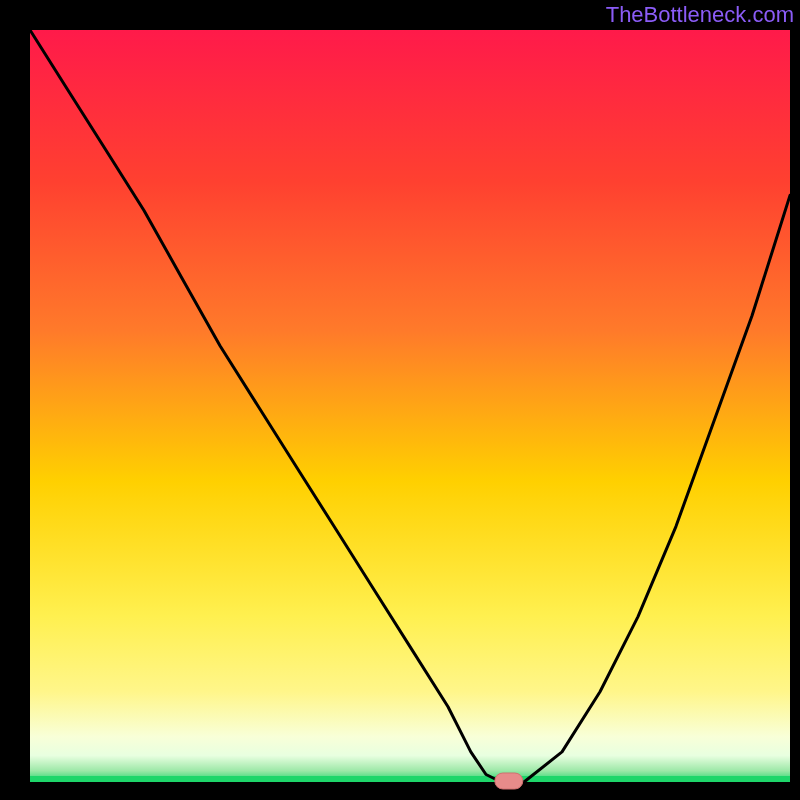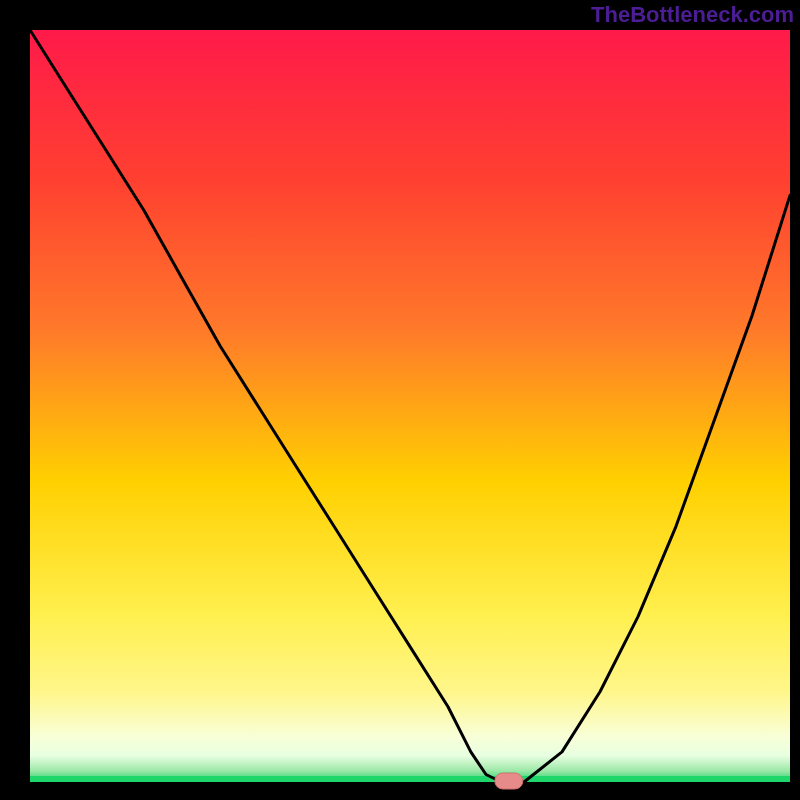--- a/index.html
+++ b/index.html
@@ -14,22 +14,22 @@
     position: relative;
     width: 800px;
     height: 800px;
   }
   .watermark {
     position: absolute;
     top: 2px;
     right: 6px;
     font-family: Arial, Helvetica, sans-serif;
     font-size: 22px;
-    color: #4c1d95;
-    font-weight: 700;
+    color: #8b5cf6;
+    font-weight: 400;
     z-index: 10;
   }
   svg {
     display: block;
   }
 </style>
 </head>
 <body>
 
 <div class="container">

